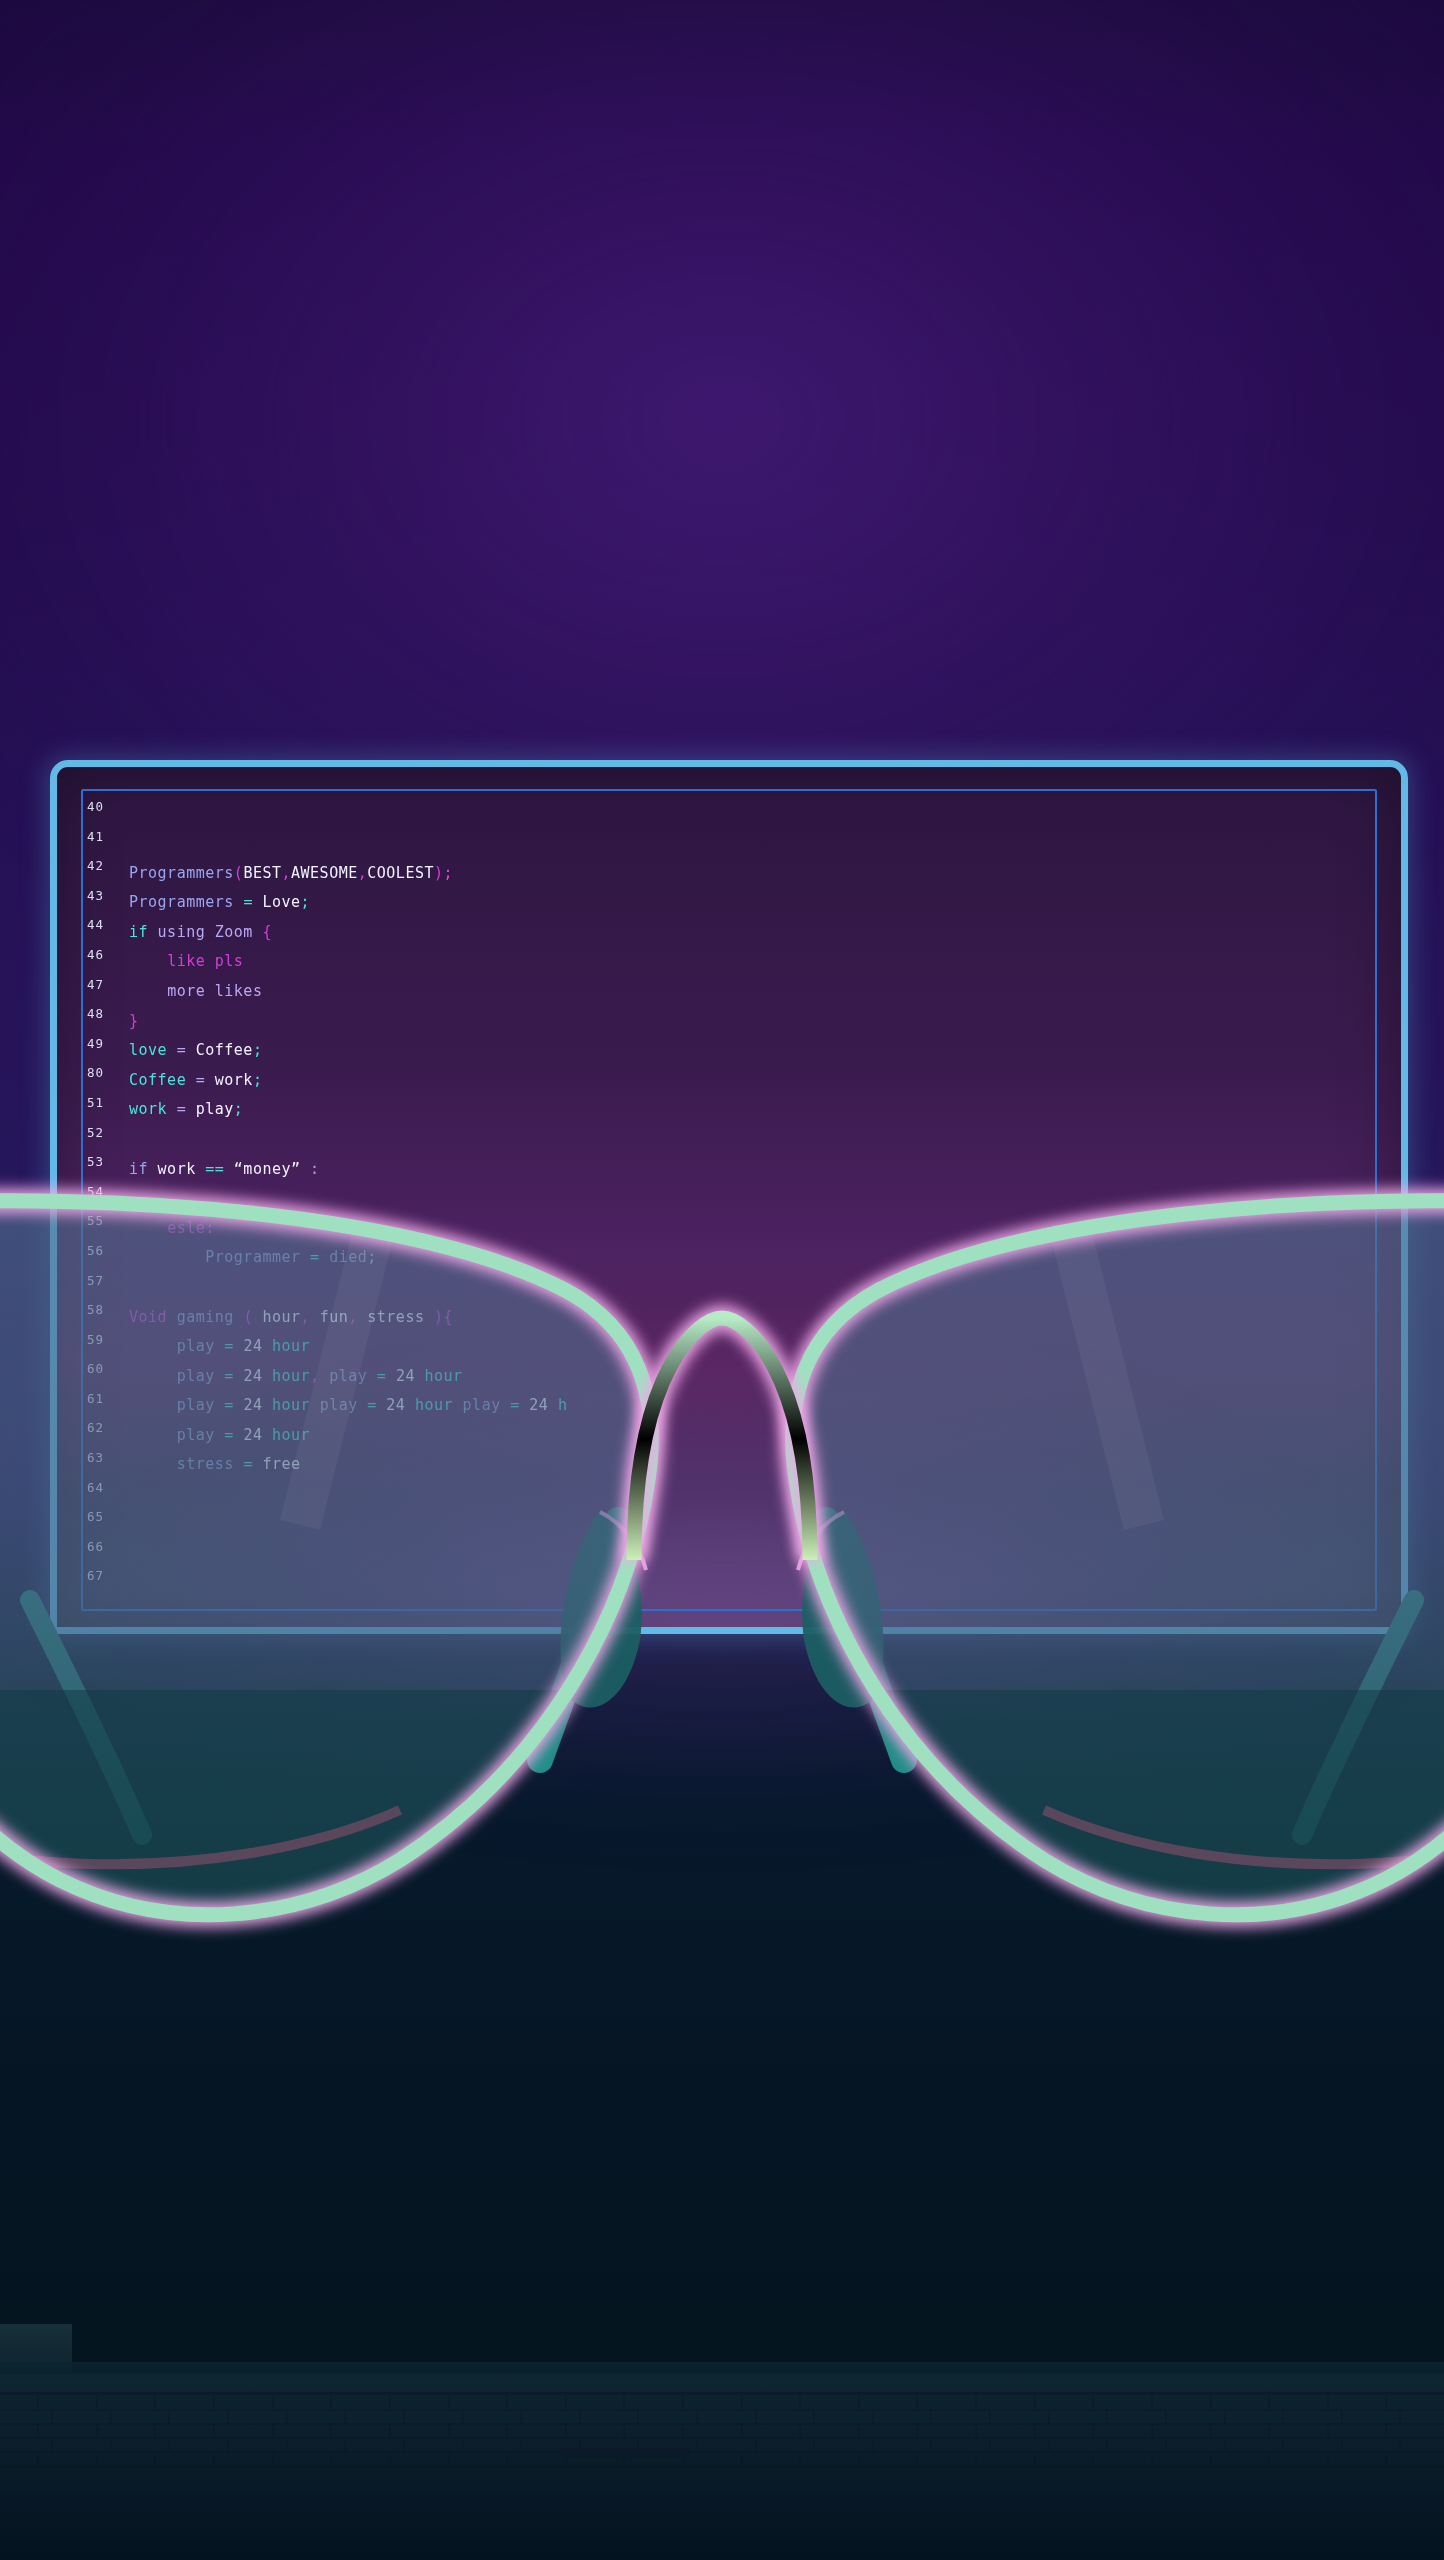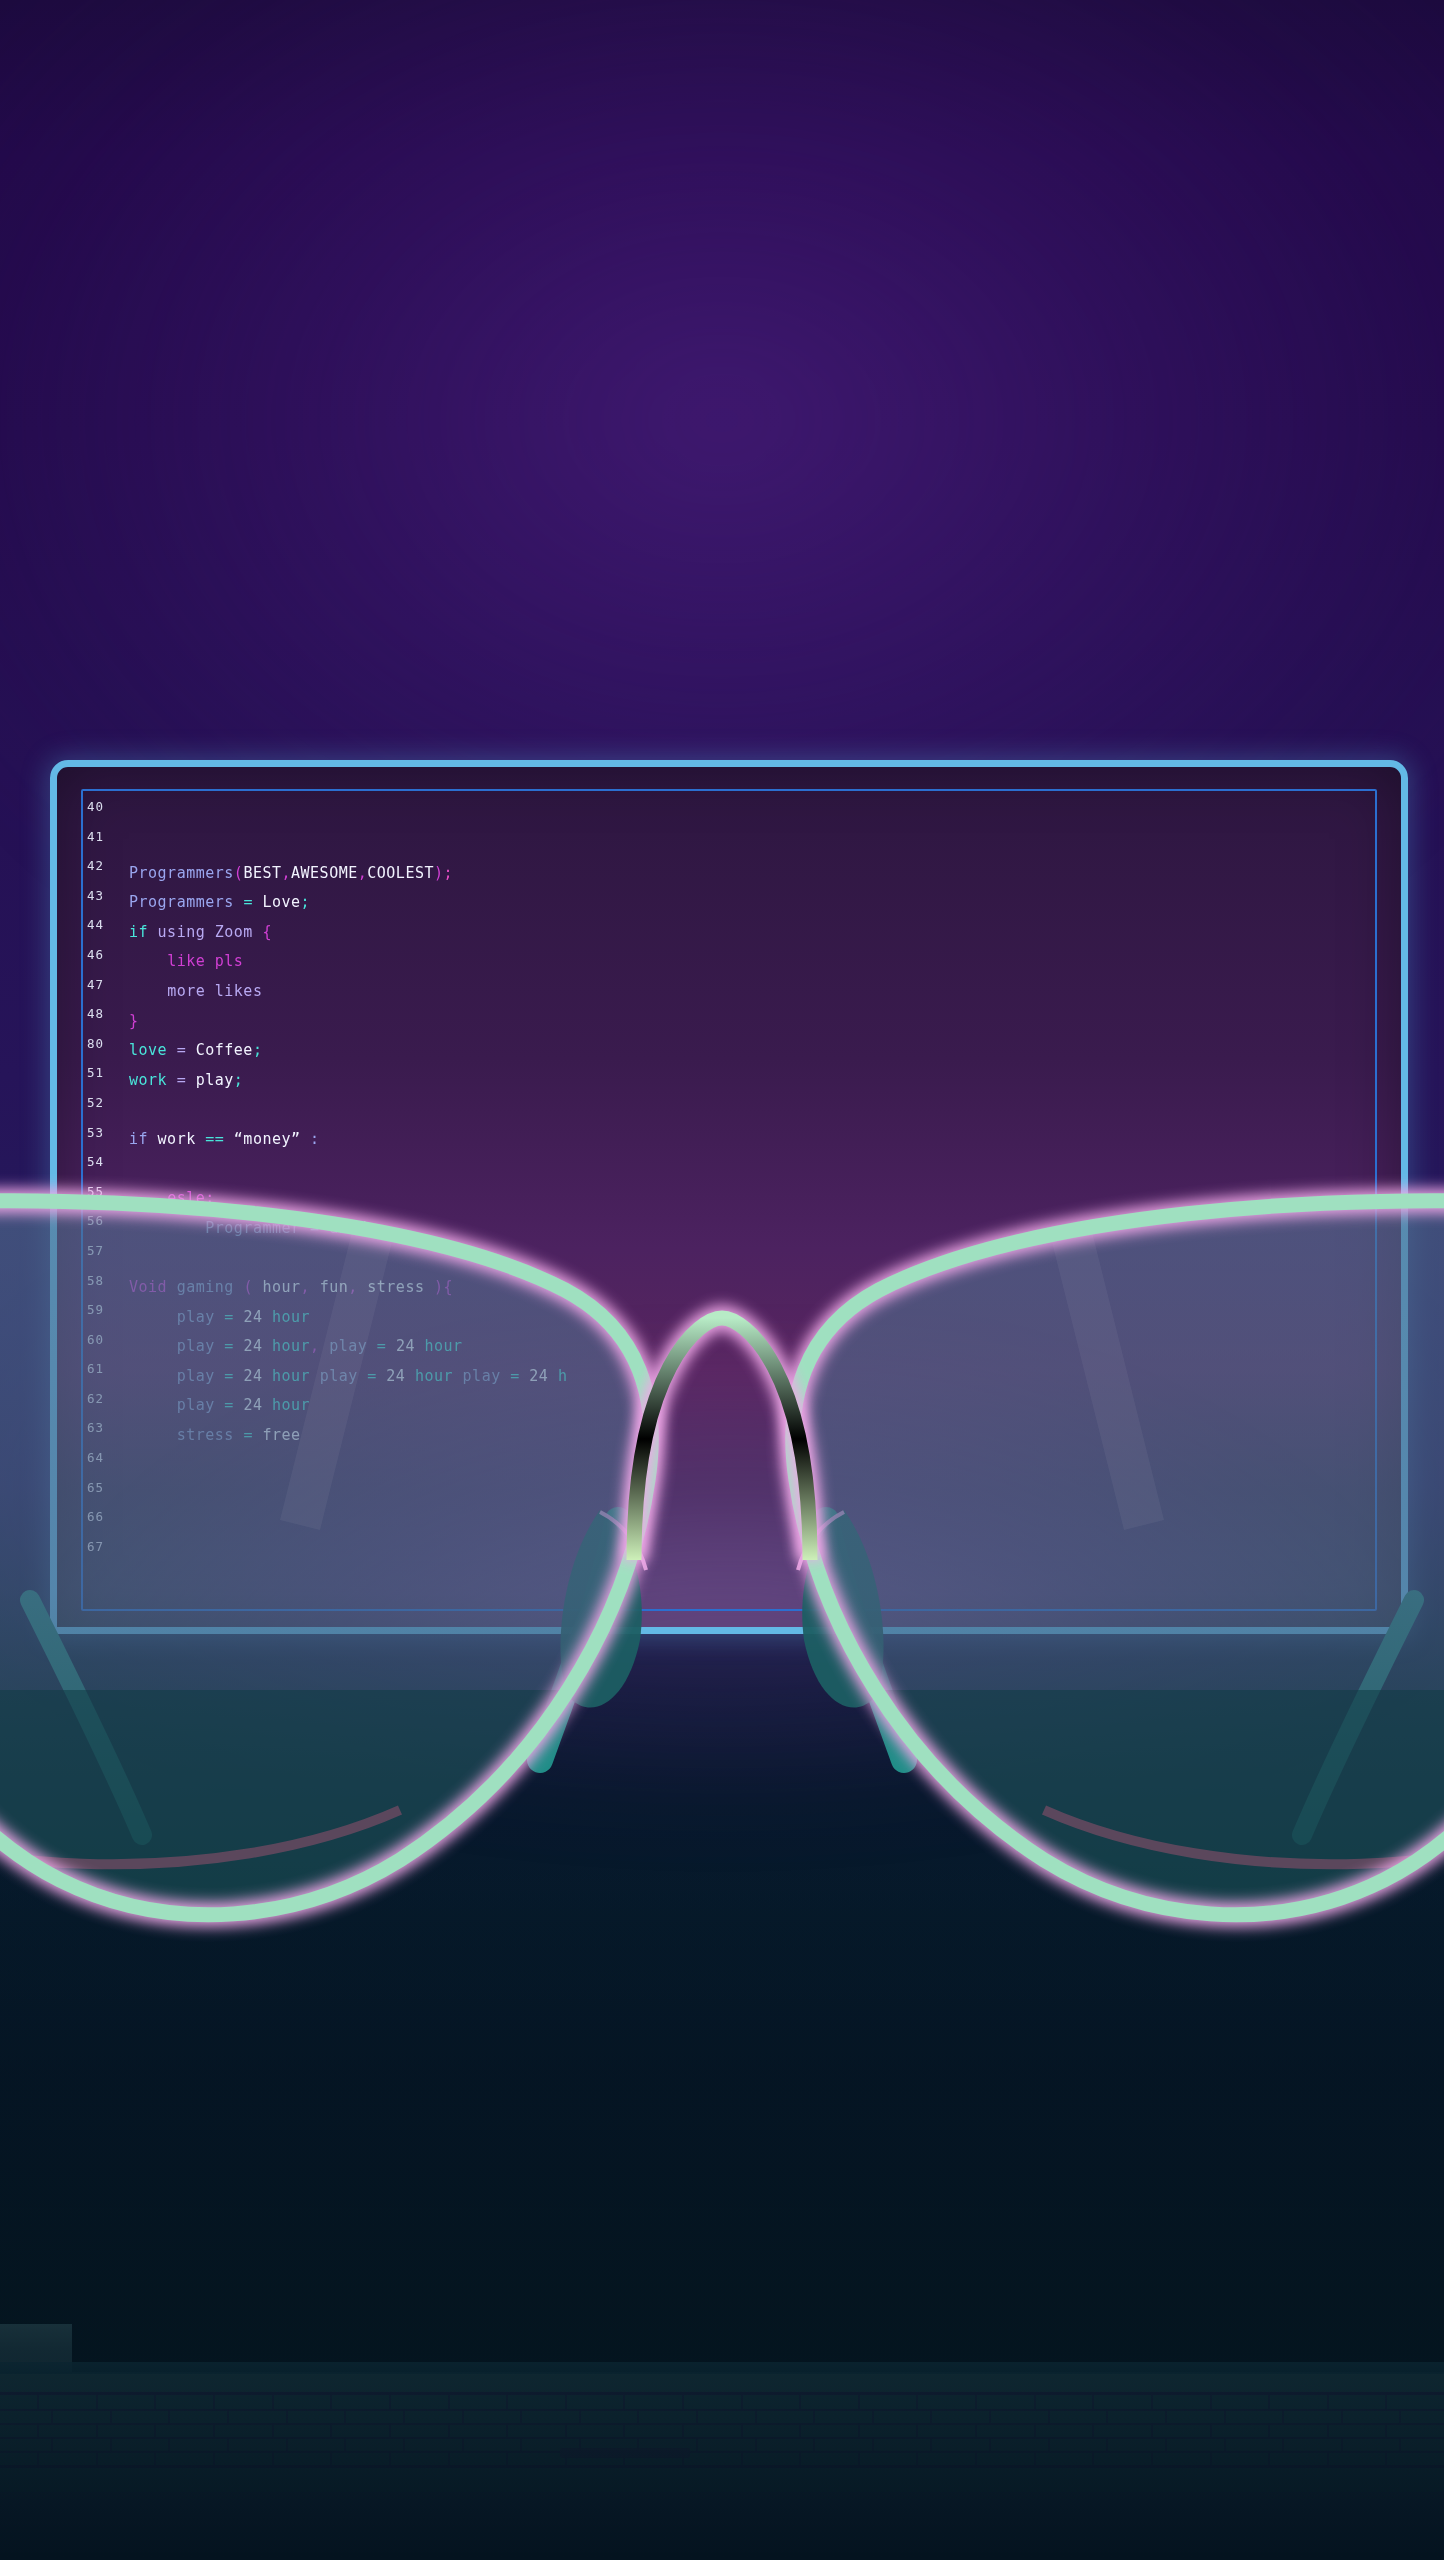--- a/index.html
+++ b/index.html
@@ -137,20 +137,24 @@
             <span class="ln">46</span>
             <span class="ctxt"><span class="k-wh">    </span><span class="k-lv">more likes</span></span>
           </div>
           <div class="row">
             <span class="ln">47</span>
             <span class="ctxt"><span class="k-mg">}</span></span>
           </div>
           <div class="row">
             <span class="ln">48</span>
             <span class="ctxt"><span class="k-cy">love</span><span class="k-wh"> </span><span class="k-lv">=</span><span class="k-wh"> </span><span class="k-wh">Coffee</span><span class="k-cy">;</span></span>
+          </div>
+          <div class="row">
+            <span class="ln">49</span>
+            <span class="ctxt"><span class="k-cy">Coffee</span><span class="k-wh"> </span><span class="k-lv">=</span><span class="k-wh"> </span><span class="k-wh">work</span><span class="k-cy">;</span></span>
           </div>
           <div class="row">
             <span class="ln">80</span>
             <span class="ctxt"><span class="k-cy">work</span><span class="k-wh"> </span><span class="k-lv">=</span><span class="k-wh"> </span><span class="k-wh">play</span><span class="k-cy">;</span></span>
           </div>
           <div class="row">
             <span class="ln">51</span>
           </div>
           <div class="row">
             <span class="ln">52</span>

